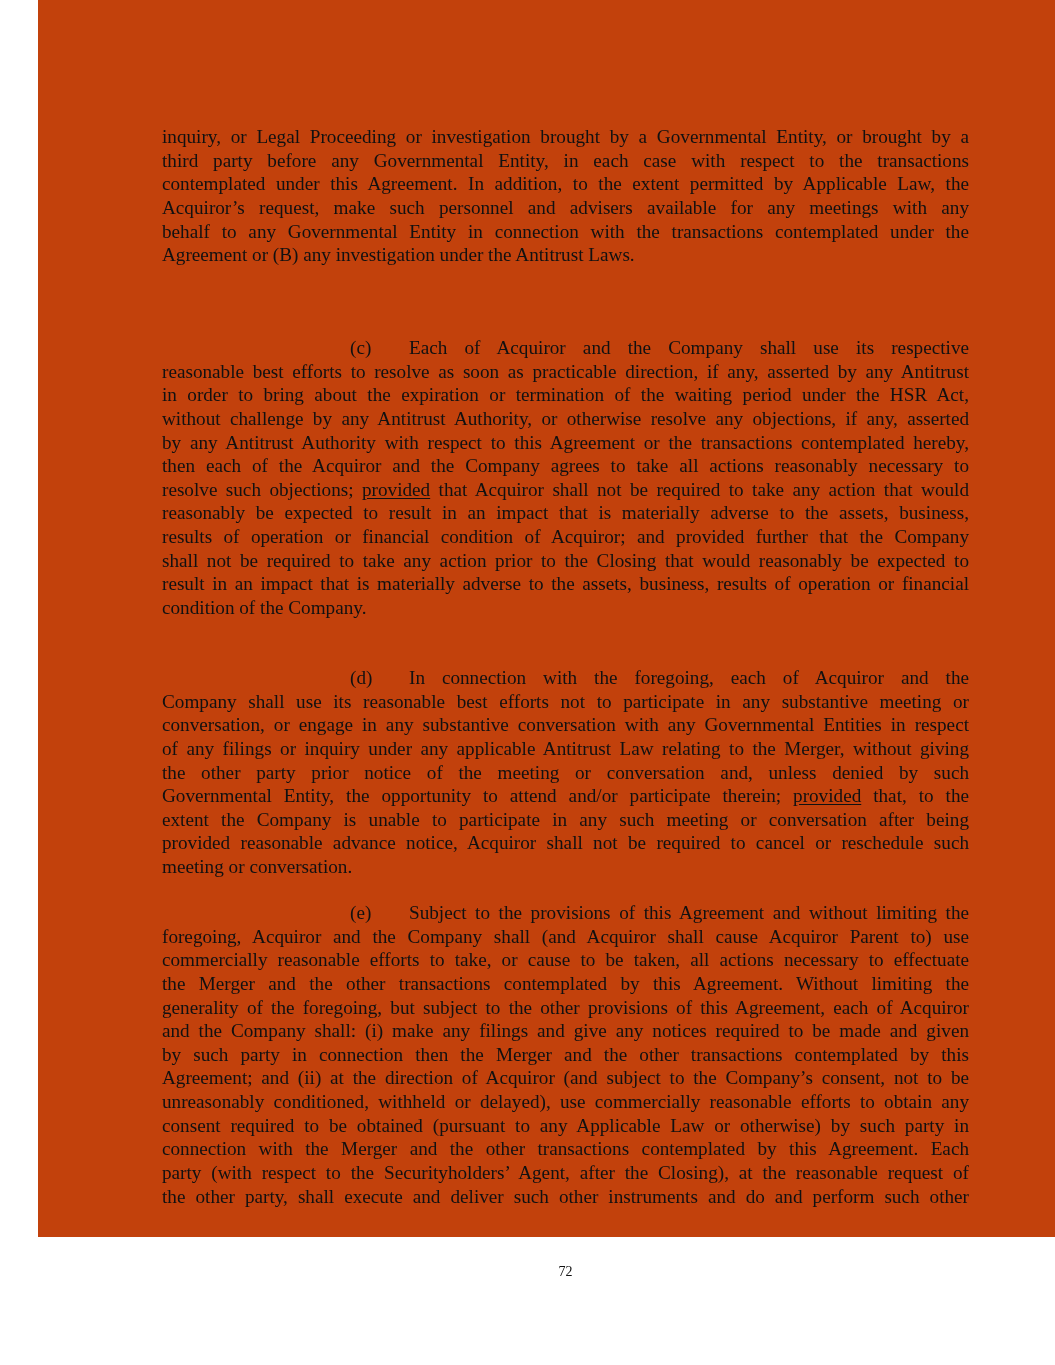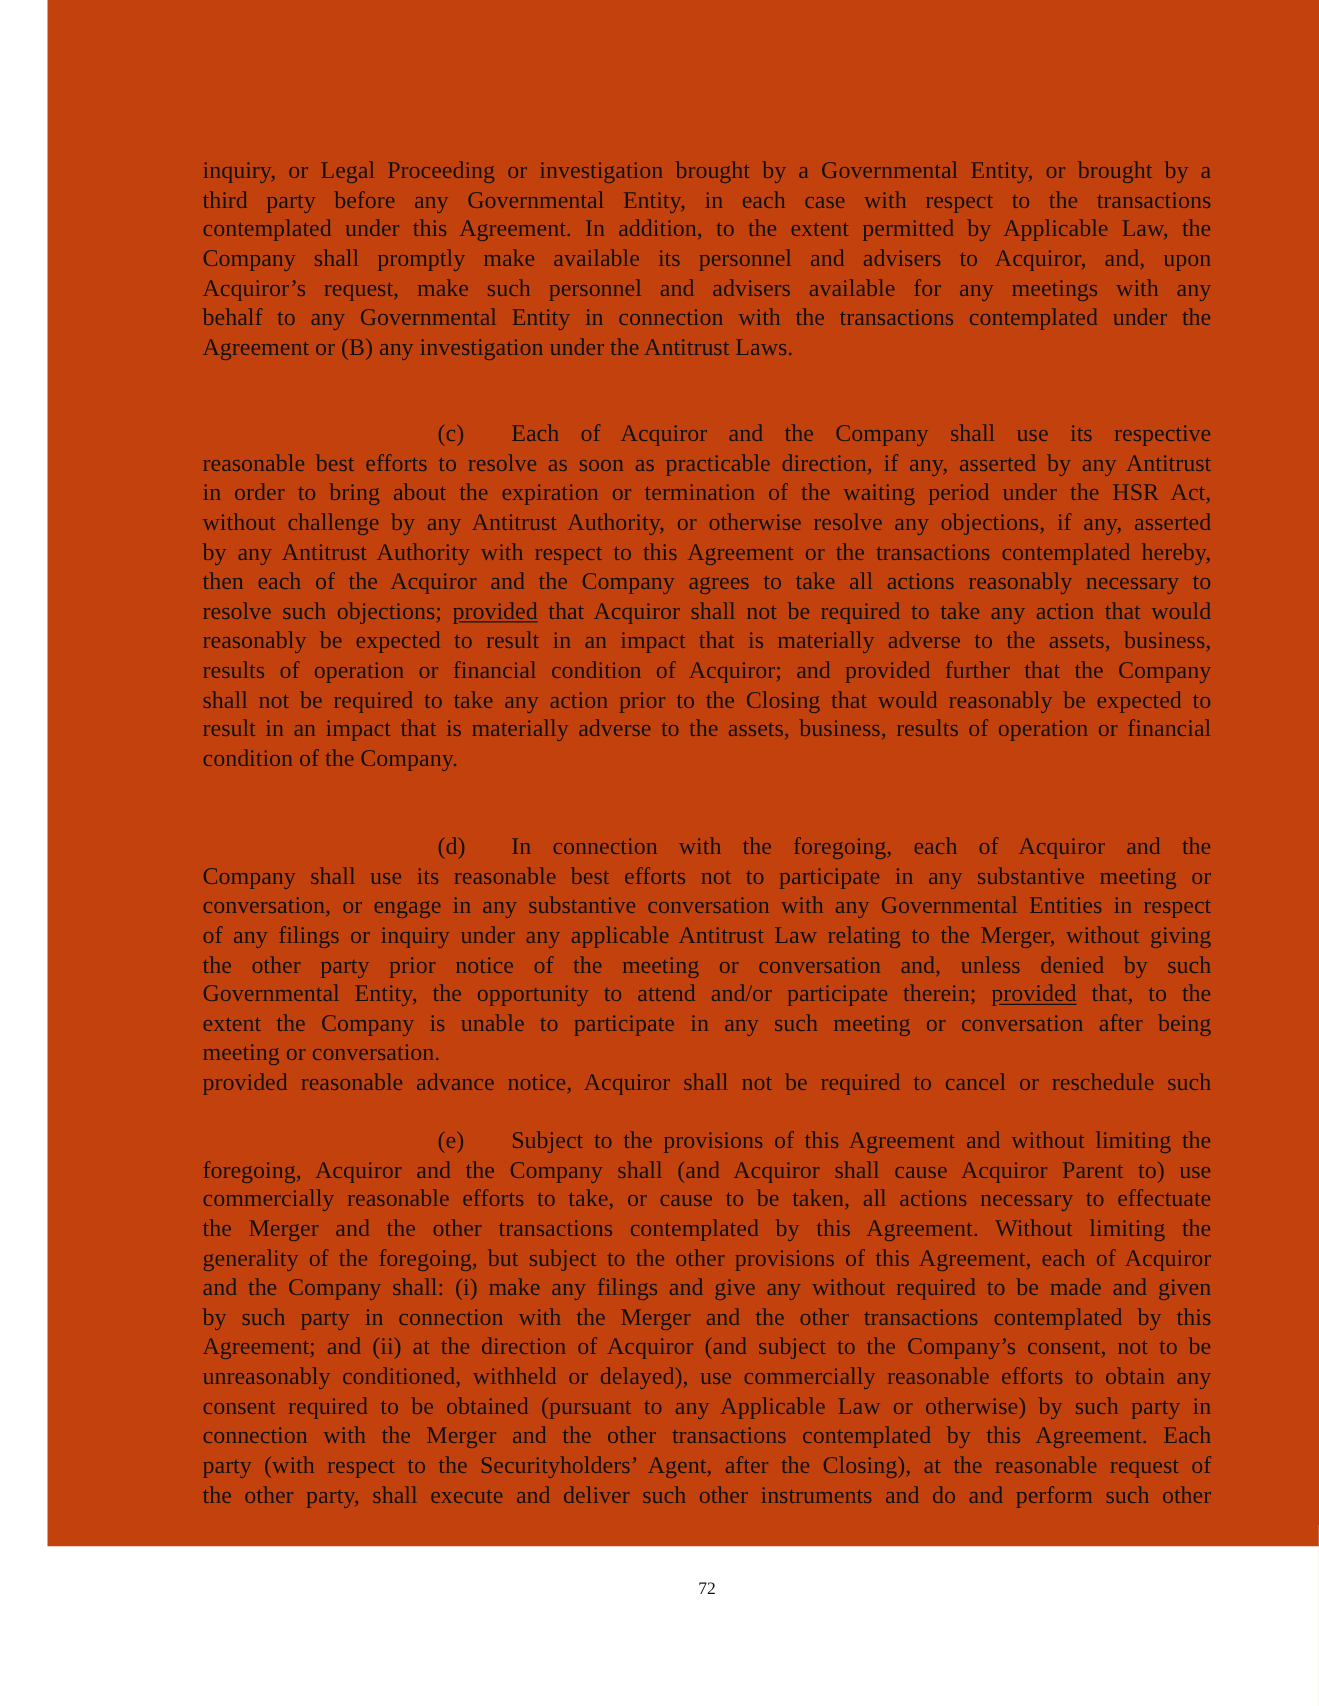--- a/index.html
+++ b/index.html
@@ -67,21 +67,20 @@
   </style>
 </head>
 <body>
 
 <div class="page">
 
   <div class="body-text para-a">
     <span class="line">inquiry, or Legal Proceeding or investigation brought by a Governmental Entity, or brought by a</span>
     <span class="line">third party before any Governmental Entity, in each case with respect to the transactions</span>
     <span class="line">contemplated under this Agreement.  In addition, to the extent permitted by Applicable Law, the</span>
-    <span class="line">Company shall promptly make available its personnel and advisers to Acquiror, and, upon</span>
     <span class="line">Acquiror’s request, make such personnel and advisers available for any meetings with any</span>
     <span class="line">behalf to any Governmental Entity in connection with the transactions contemplated under the</span>
     <span class="line last">Agreement or (B) any investigation  under the Antitrust Laws.</span>
   </div>
 
   <div class="body-text para-c">
     <span class="line first-indent"><span class="label">(c)</span><span>Each of Acquiror and the Company shall use its respective</span></span>
     <span class="line">reasonable best efforts to resolve as soon as practicable direction, if any, asserted by any Antitrust</span>
     <span class="line">in order to bring about the expiration or termination of the waiting period under the HSR Act,</span>
     <span class="line">without challenge by any Antitrust Authority, or otherwise resolve any objections, if any, asserted</span>
@@ -96,32 +95,32 @@
   </div>
 
   <div class="body-text para-d">
     <span class="line first-indent"><span class="label">(d)</span><span>In connection with the foregoing, each of Acquiror and the</span></span>
     <span class="line">Company shall use its reasonable best efforts not to participate in any substantive meeting or</span>
     <span class="line">conversation, or engage in any substantive conversation with any Governmental Entities in respect</span>
     <span class="line">of any filings or inquiry under any applicable Antitrust Law relating to the Merger, without giving</span>
     <span class="line">the other party prior notice of the meeting or conversation and, unless denied by such</span>
     <span class="line"><span>Governmental Entity, the opportunity to attend and/or participate therein; </span><u>provided</u><span> that, to the</span></span>
     <span class="line">extent the Company is unable to participate in any such meeting or conversation after being</span>
+    <span class="line">provided reasonable advance notice, Acquiror shall not be required to cancel or reschedule such</span>
     <span class="line last">meeting or conversation.</span>
-    <span class="line">provided reasonable advance notice, Acquiror shall not be required to cancel or reschedule such</span>
   </div>
 
   <div class="body-text para-e">
     <span class="line first-indent"><span class="label">(e)</span><span>Subject to the provisions of this Agreement and without limiting the</span></span>
     <span class="line">foregoing, Acquiror and the Company shall (and Acquiror shall cause Acquiror Parent to) use</span>
     <span class="line">commercially reasonable efforts to take, or cause to be taken, all actions necessary to effectuate</span>
     <span class="line">the Merger and the other transactions contemplated by this Agreement.  Without limiting the</span>
     <span class="line">generality of the foregoing, but subject to the other provisions of this Agreement, each of Acquiror</span>
-    <span class="line">and the Company shall: (i) make any filings and give any without required to be made and given</span>
-    <span class="line">by such party in connection with the Merger and the other transactions contemplated by this</span>
+    <span class="line">and the Company shall: (i) make any filings and give any notices required to be made and given</span>
+    <span class="line">by such party in connection then the Merger and the other transactions contemplated by this</span>
     <span class="line">Agreement; and (ii) at the direction of Acquiror (and subject to the Company’s consent, not to be</span>
     <span class="line">unreasonably conditioned, withheld or delayed), use commercially reasonable efforts to obtain any</span>
     <span class="line">consent required to be obtained (pursuant to any Applicable Law or otherwise) by such party in</span>
     <span class="line">connection with the Merger and the other transactions contemplated by this Agreement.  Each</span>
     <span class="line">party (with respect to the Securityholders’ Agent, after the Closing), at the reasonable request of</span>
     <span class="line">the other party, shall execute and deliver such other instruments and do and perform such other</span>
   </div>
 
   <div class="page-number">72</div>
 </div>

